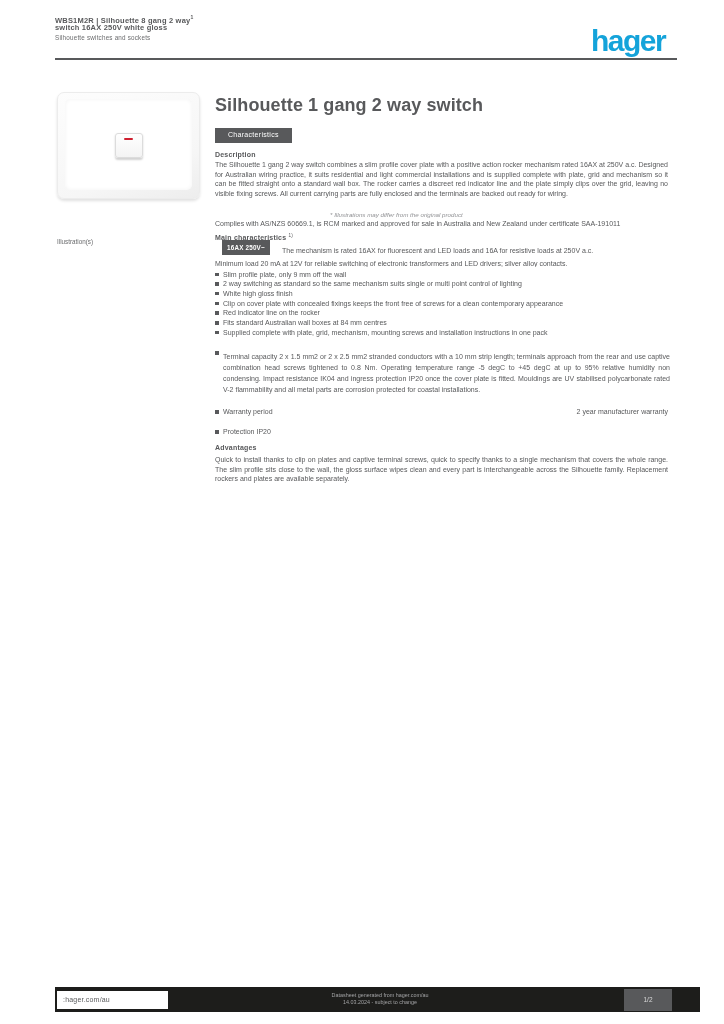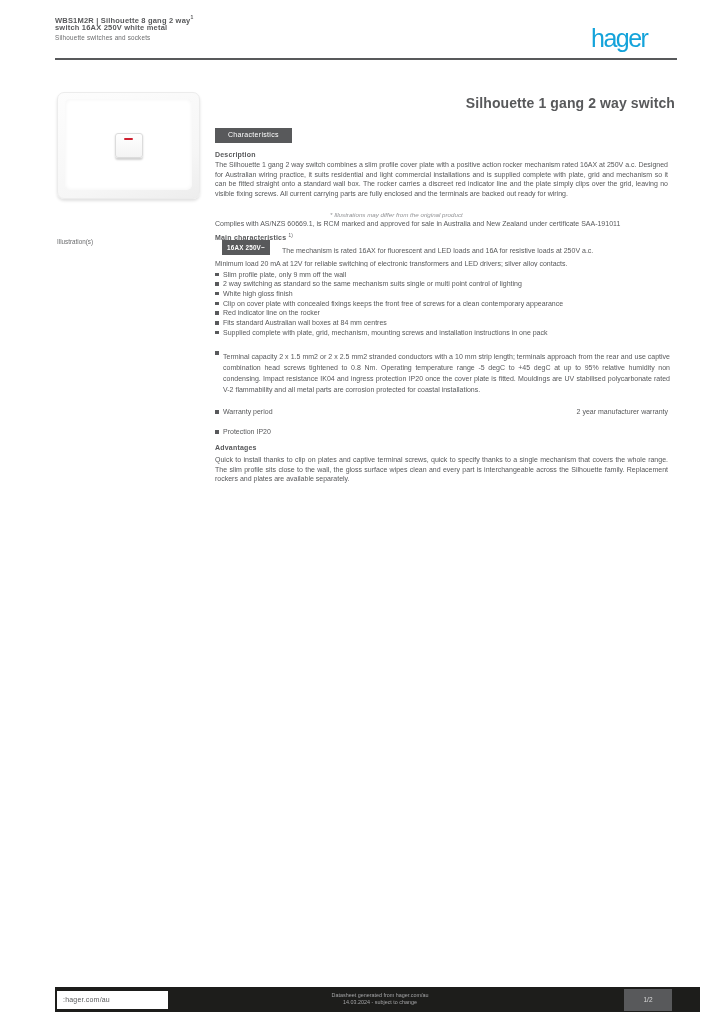--- a/index.html
+++ b/index.html
@@ -8,21 +8,21 @@
     position:relative; width:724px; height:1024px; background:#ffffff;
     font-family:"Liberation Sans","DejaVu Sans",sans-serif; color:#58595b;
     overflow:hidden; -webkit-font-smoothing:antialiased;
   }
   .abs { position:absolute; }
 
   
   .h-ref { left:55px; font-weight:bold; font-size:7.5px; line-height:9px; letter-spacing:.2px; }
   .h-ref sup { font-size:5px; }
   .h-range { left:55px; top:34px; font-size:6.3px; color:#6a6b6d; letter-spacing:.2px; }
-  .logo { left:591px; top:24px; font-size:25px; font-weight:normal; color:#14a3da; letter-spacing:-1.5px; }
+  .logo { left:591px; top:24px; font-size:30px; font-weight:bold; color:#14a3da; letter-spacing:-1.5px; }
   .rule { left:55px; top:58px; width:622px; height:2.4px; background:#58595b; }
 
   
   .img-card {
     left:57px; top:92px; width:143px; height:107px; border-radius:7px;
     background:linear-gradient(160deg,#fdfdfd 0%,#f6f6f6 70%,#ededed 100%);
     border:1px solid #ececec; box-shadow:0 2px 3px rgba(0,0,0,.12);
   }
   .plate {
     position:absolute; left:7px; top:6px; right:7px; bottom:8px; border-radius:5px;
@@ -30,21 +30,21 @@
   }
   .rocker {
     position:absolute; left:50%; top:50%; width:28px; height:25px; margin-left:-14px; margin-top:-12px;
     background:linear-gradient(180deg,#ffffff 0%,#f3f3f3 100%);
     border:1px solid #dcdcdc; border-radius:3px; box-shadow:0 1.5px 2px rgba(0,0,0,.18);
   }
   .rocker-line { position:absolute; left:50%; top:4px; width:9px; height:2px; margin-left:-4.5px; background:#cf2030; border-radius:1px; }
   .illus-note { left:57px; top:238px; font-size:6.3px; color:#6a6b6d; }
 
   
-  .title { left:215px; top:95px; width:460px; font-size:14px; font-weight:bold; letter-spacing:.1px;text-align:right; }
+  .title { left:215px; top:95px; width:460px; font-size:18px; font-weight:bold; letter-spacing:.1px; }
   .chip { left:215px; top:128px; height:14.5px; background:#58595b; color:#ffffff;
           font-size:7px; line-height:14.5px; padding:0 13px; letter-spacing:.3px; }
   .sec-h { font-size:7px; font-weight:bold; letter-spacing:.2px; }
   .sec-h sup { font-size:4.6px; font-weight:normal; }
   .body-txt { width:453px; font-size:7px; line-height:9.6px; text-align:justify; color:#57585a; }
   .note { left:330px; top:210.5px; font-size:6.2px; color:#909194; font-style:italic; }
   .one-line { width:453px; font-size:7px; white-space:nowrap; overflow:hidden; color:#57585a; }
   .badge { left:222px; top:239.5px; height:15px; background:#58595b; color:#fff; font-size:6.3px;
            font-weight:bold; line-height:15px; padding:0 5px; letter-spacing:.2px; }
   .badge-line { left:282px; top:247px; width:386px; font-size:7px; white-space:nowrap; overflow:hidden; }
@@ -68,21 +68,21 @@
               line-height:7.2px; color:#a3a4a6; }
   .f-page { left:624px; top:989px; width:48px; height:22px; background:#58595b; color:#d9d9da;
             font-size:6.5px; line-height:22px; text-align:center; }
 </style>
 </head>
 <body>
 
 <div class="abs h-ref" style="top:13px">
   <span>WBS1M2R | Silhouette 8 gang 2 way</span><sup>1</sup>
 </div>
-<div class="abs h-ref" style="top:23px">switch 16AX 250V white metal</div>
+<div class="abs h-ref" style="top:23px">switch 16AX 250V white gloss</div>
 <div class="abs h-range">Silhouette switches and sockets</div>
 <div class="abs logo">hager</div>
 <div class="abs rule"></div>
 
 <div class="abs img-card">
   <div class="plate">
     <div class="rocker">
       <div class="rocker-line"></div>
     </div>
   </div>

